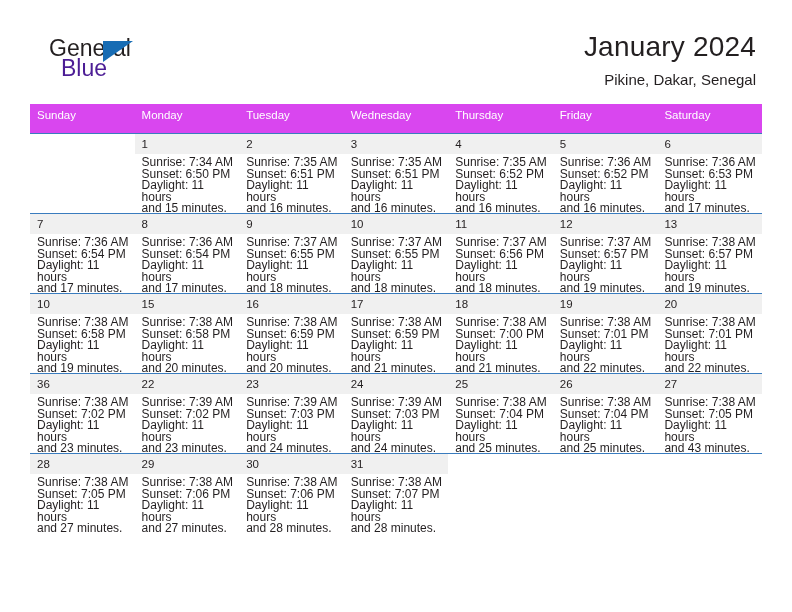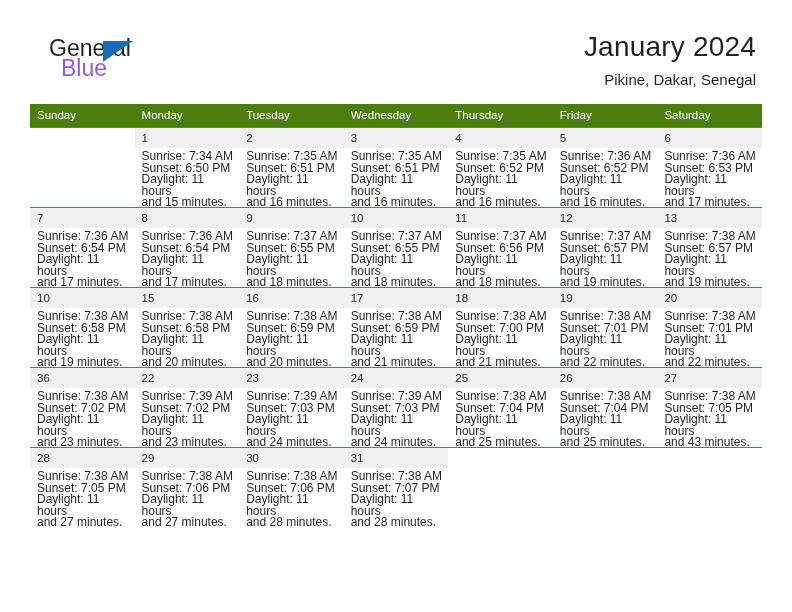--- a/index.html
+++ b/index.html
@@ -44,21 +44,21 @@
     color: #231f20;
     line-height: 24px;
     font-family: "Liberation Sans", sans-serif;
     margin-left: 13px;
   }
   .logo-blue {
     position: absolute;
     left: 25px;
     top: 20px;
     font-size: 23px;
-    color: #8b5cf6;
+    color: #4c1d95;
     line-height: 24px;
     font-family: "Liberation Sans", sans-serif;
   }
   .logo-tri {
     position: absolute;
     left: 67px;
     top: 5px;
     width: 0;
     height: 0;
     border-left: 30px solid #176cb4;
@@ -91,26 +91,26 @@
   
   .calendar {
     position: absolute;
     left: 30px;
     top: 104px;
     width: 732px;
     border-collapse: collapse;
     table-layout: fixed;
   }
   .calendar th {
-    background: #4d7c0f;
+    background: #d946ef;
     color: #ffffff;
     font-weight: normal;
     font-size: 11.5px;
     text-align: left;
-    padding: 5px 0 5px 7px;
+    padding: 5px 0 11px 7px;
     height: 12px;
     line-height: 13px;
     border: none;
   }
   .calendar td {
     vertical-align: top;
     width: 104.5px;
     height: 79px;
     padding: 0;
     border: none;

